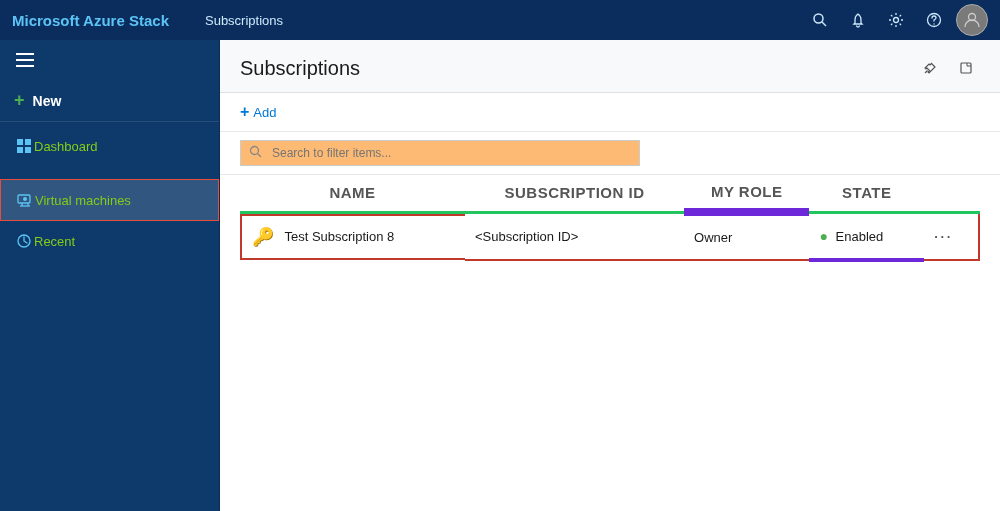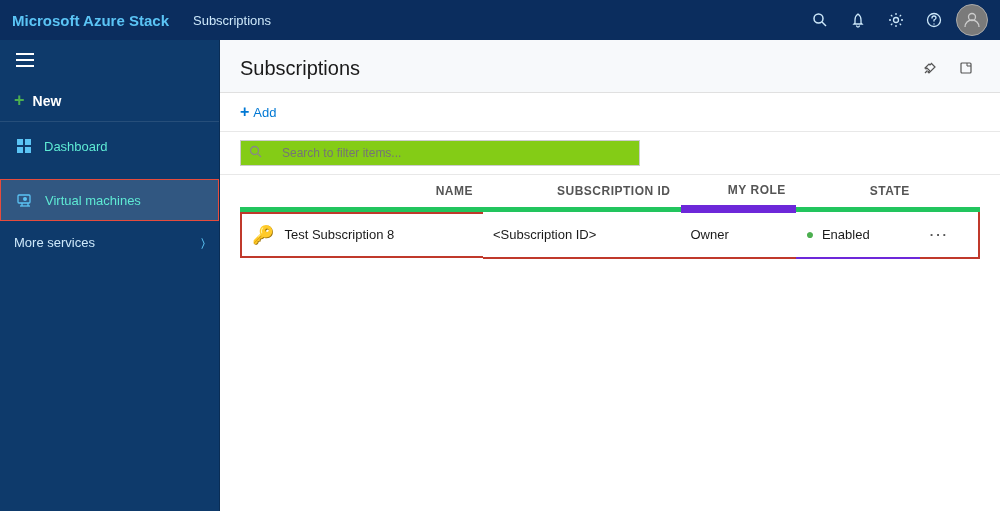--- a/index.html
+++ b/index.html
@@ -12,21 +12,21 @@
       background: #0b2d5e;
       height: 40px;
       padding: 0 12px;
       color: white;
       position: relative;
     }
     .top-bar-title {
       font-size: 15px;
       font-weight: 600;
       color: #5bc4f5;
-      margin-right: 24px;
+      margin-right: 36px;
       white-space: nowrap;
     }
     .top-bar-subtitle {
       font-size: 13px;
       color: #cde8fa;
       flex: 1;
     }
     .top-bar-icons {
       display: flex;
       align-items: center;
@@ -82,23 +82,22 @@
       cursor: pointer;
       color: white;
       font-size: 18px;
       padding-left: 10px;
     }
     .sidebar-item {
       display: flex;
       align-items: center;
       padding: 10px 14px;
       cursor: pointer;
-      color: #5eead4;
+      color: #84cc16;
       font-size: 13px;
-      gap: 10px;
       position: relative;
     }
     .sidebar-item.active {
       background: rgba(255,255,255,0.15);
       border: 1px solid #e74c3c;
       margin-top: 13px;
     }
     .sidebar-item-icon {
       width: 20px;
       height: 20px;
@@ -206,48 +205,48 @@
 
     
     .search-row {
       padding: 8px 20px;
       border-bottom: 1px solid #e8e8e8;
     }
     .search-input-wrap {
       display: flex;
       align-items: center;
       border: 1px solid #ccc;
-      background: #84cc16;
+      background: #fdba74;
       padding: 4px 8px;
       max-width: 400px;
-      gap: 20px;
+      gap: 10px;
     }
     .search-input-wrap input {
       border: none;
       outline: none;
       font-size: 12px;
       color: #555;
       width: 100%;
       background: transparent;
     }
     .search-icon-sm { color: #888; font-size: 13px; }
 
     
     .table-container { padding: 0 20px; }
     .data-table {
       width: 100%;
       border-collapse: collapse;
     }
     .data-table th {
-      text-align: right;
-      font-size: 12px;
+      text-align: center;
+      font-size: 15px;
       font-weight: 600;
       color: #555;
       padding: 8px 10px;
-      border-bottom: 5px solid #22c55e;
+      border-bottom: 3px solid #22c55e;
       letter-spacing: 0.5px;
       text-transform: uppercase;
     }
     .data-table td {
       padding: 10px 10px;
       font-size: 13px;
       color: #1a1a1a;
       border-bottom: 1px solid #f0f0f0;
       vertical-align: middle;
     }
@@ -336,25 +335,30 @@
           <rect x="1" y="3" width="12" height="8" rx="1" stroke="#5bc4f5" stroke-width="1.3"></rect>
           <line x1="5" y1="11" x2="5" y2="14" stroke="#5bc4f5" stroke-width="1.3"></line>
           <line x1="11" y1="11" x2="11" y2="14" stroke="#5bc4f5" stroke-width="1.3"></line>
           <line x1="3" y1="14" x2="13" y2="14" stroke="#5bc4f5" stroke-width="1.3"></line>
           <circle cx="8" cy="7" r="2" fill="#5bc4f5"></circle>
         </svg>
       </span>
       <span class="sidebar-item-label">Virtual machines</span>
     </div>
 
-
-    <div class="sidebar-more">
-      <span class="sidebar-item-label">More services</span>
-      <span style="color:#5bc4f5; font-size:12px;">〉</span>
-    </div>
+    <div class="sidebar-item">
+      <span class="sidebar-item-icon">
+        <svg width="16" height="16" viewBox="0 0 16 16" fill="none">
+          <circle cx="8" cy="8" r="6" stroke="#5bc4f5" stroke-width="1.3"></circle>
+          <path d="M8 4v4l3 2" stroke="#5bc4f5" stroke-width="1.3" stroke-linecap="round"></path>
+        </svg>
+      </span>
+      <span class="sidebar-item-label">Recent</span>
+    </div>
+
   </div>
 
   <div class="content-area">
     <div class="content-header">
       <span class="content-title">Subscriptions</span>
       <div class="content-header-icons">
         <div class="header-icon-btn" title="Pin to dashboard">
           <svg width="14" height="14" viewBox="0 0 14 14" fill="none">
             <path d="M8 2l4 4-6 6-1-1 1.5-1.5L4 7l-1 1-1-1 4-4 1 1 1.5-1.5L8 2z" stroke="#555" stroke-width="1.2"></path>
             <path d="M2 12l2.5-2.5" stroke="#555" stroke-width="1.2"></path>
@@ -402,21 +406,21 @@
             </tr>
           </thead>
           <tbody>
             <tr class="subscription-row highlighted-row">
               <td style="display:flex; align-items:center; gap:10px; border:none; border-top:2px solid #c0392b; border-bottom:2px solid #c0392b; border-left:2px solid #c0392b;">
                 <span class="key-icon">🔑</span>
                 <span>Test Subscription 8</span>
               </td>
               <td style="border-top:2px solid #14532d; border-bottom:2px solid #c0392b;margin-top:20px;">&lt;Subscription ID&gt;</td>
               <td style="border-top:8px solid #6d28d9; border-bottom:2px solid #c0392b;">Owner</td>
-              <td style="border-top:2px solid #c0392b; border-bottom:2px solid #6d28d9;">
+              <td style="border-top:2px solid #c0392b; border-bottom:4px solid #6d28d9;">
                 <span style="color:#4caf50; font-size:14px; margin-right:4px;">●</span>
                 <span>Enabled</span>
               </td>
               <td style="border-top:2px solid #c0392b; border-bottom:2px solid #c0392b; border-right:2px solid #c0392b;">
                 <span class="ellipsis-btn">···</span>
               </td>
             </tr>
           </tbody>
         </table>
       </div>

